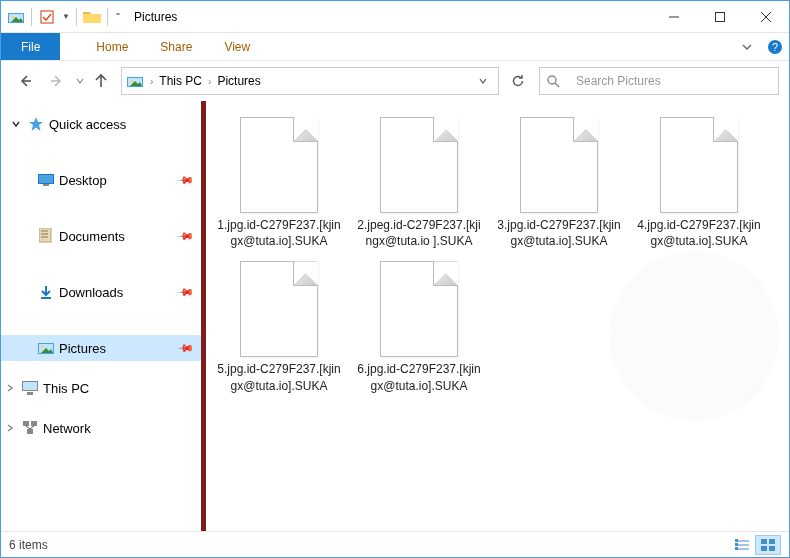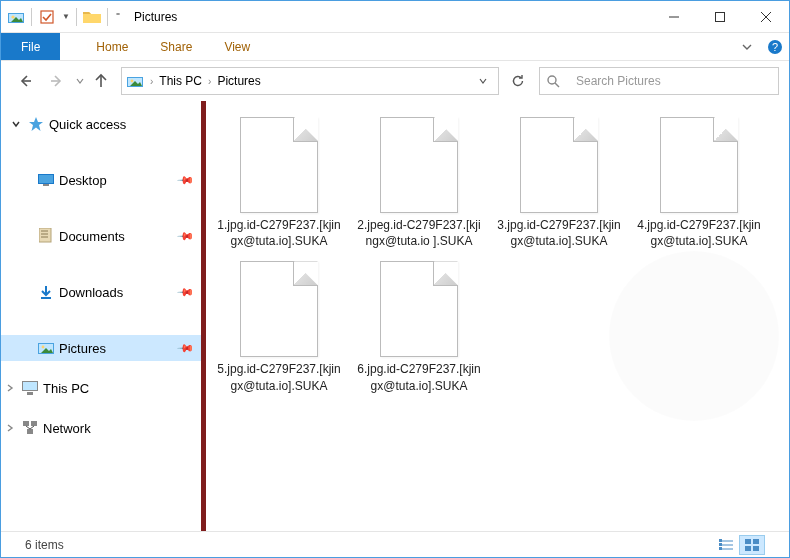--- a/index.html
+++ b/index.html
@@ -50,21 +50,21 @@
 .sb-space { height: 14px; }
 
 .content { flex: 1; padding: 16px 10px; display: flex; flex-wrap: wrap; align-content: flex-start; gap: 12px 14px; position: relative; }
 .file-item { width: 126px; text-align: center; font-size: 12px; color: #222; }
 .file-icon { width: 78px; height: 96px; margin: 0 auto 4px; background: #fff; border: 1px solid #bbb; position: relative; box-shadow: 1px 1px 2px rgba(0,0,0,0.05); }
 .file-icon::before { content: ""; position: absolute; top: -1px; right: -1px; width: 24px; height: 24px; background: linear-gradient(135deg, transparent 50%, #ddd 50%, #ccc 100%); border-bottom: 1px solid #bbb; border-left: 1px solid #bbb; }
 .file-icon::after { content: ""; position: absolute; top: -1px; right: -1px; width: 24px; height: 24px; background: #fff; clip-path: polygon(0 0, 100% 0, 100% 100%); }
 .file-name { line-height: 1.35; word-break: break-all; }
 
 
-.statusbar { position: absolute; bottom: 0; left: 0; right: 0; height: 26px; border-top: 1px solid #e5e5e5; display: flex; align-items: center; padding: 0 24px; font-size: 12px; color: #444; background: #fff; }
+.statusbar { position: absolute; bottom: 0; left: 0; right: 0; height: 26px; border-top: 1px solid #e5e5e5; display: flex; align-items: center; padding: 0 8px; font-size: 12px; color: #444; background: #fff; }
 .view-toggle { margin-left: auto; display: flex; gap: 0; }
 .vt-btn { width: 26px; height: 20px; display:flex; align-items:center; justify-content:center; border: 1px solid transparent; }
 .vt-btn.active { background: #cce8ff; border-color: #99ccee; }
 
 
 svg { display: block; }
 
 
 .watermark { position: absolute; right: 14px; bottom: 56px; font-size: 110px; font-weight: 700; color: rgba(0,0,0,0.04); letter-spacing: -4px; pointer-events: none; font-family: Arial, sans-serif; }
 .watermark2 { position: absolute; right: 10px; top: 150px; width: 170px; height: 170px; border-radius: 50%; background: rgba(0,0,0,0.015); pointer-events: none; }

